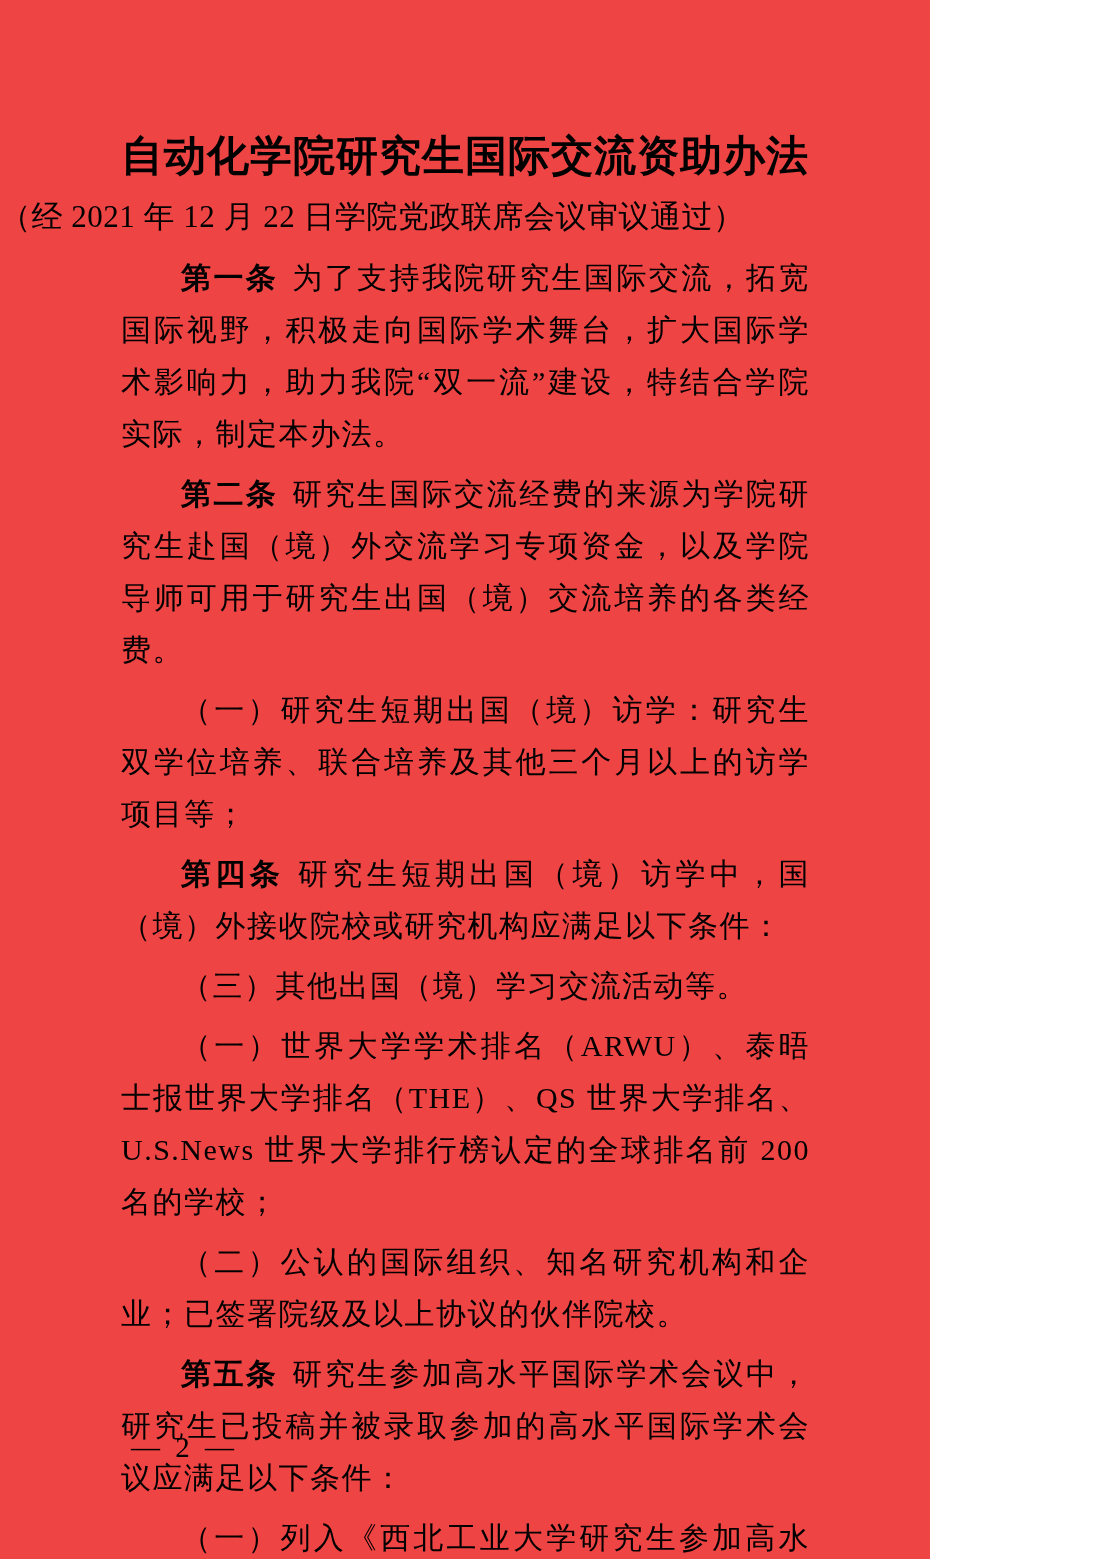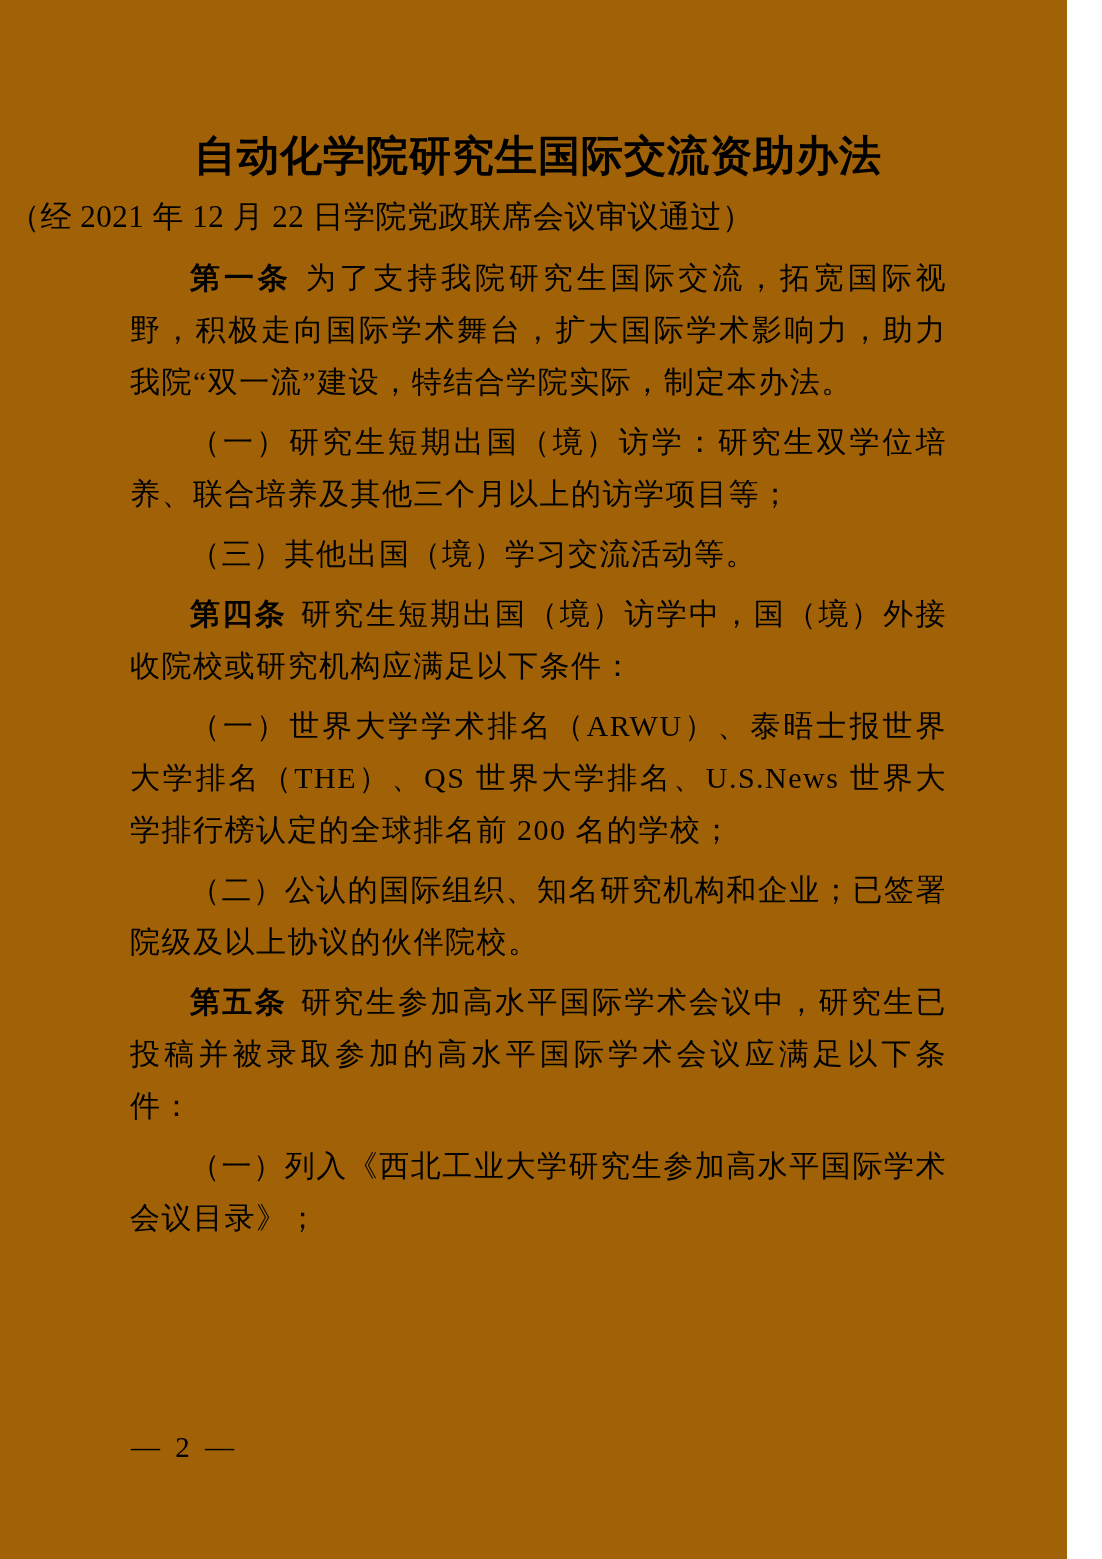--- a/index.html
+++ b/index.html
@@ -2,27 +2,26 @@
 <html lang="zh"><head>
 <meta charset="utf-8">
 <style>
   html, body {
     margin: 0;
     padding: 0;
     background: #ffffff;
   }
   .page {
     position: relative;
-    width: 1058px;
+    width: 930px;
     height: 1559px;
-    background: #a16207;
+    background: #ef4444;
     color: #111111;
     overflow: hidden;
     font-family: "Liberation Serif", "DejaVu Serif", serif;
-    padding-left: 9px;
   }
   .doc-title {
     margin: 0;
     padding-top: 131px;
     text-align: center;
     font-family: "Liberation Sans", "DejaVu Sans", sans-serif;
     font-weight: 700;
     font-size: 42px;
     line-height: 50px;
     letter-spacing: 1px;
@@ -74,28 +73,29 @@
 <div class="page">
 
   <h1 class="doc-title">自动化学院研究生国际交流资助办法</h1>
 
   <div class="doc-subtitle">（经 2021 年 12 月 22 日学院党政联席会议审议通过）</div>
 
   <div class="doc-body">
 
     <p class="para"><span class="article-label">第一条</span><span class="article-text">为了支持我院研究生国际交流，拓宽国际视野，积极走向国际学术舞台，扩大国际学术影响力，助力我院“双一流”建设，特结合学院实际，制定本办法。</span></p>
 
+    <p class="para"><span class="article-label">第二条</span><span class="article-text">研究生国际交流经费的来源为学院研究生赴国（境）外交流学习专项资金，以及学院导师可用于研究生出国（境）交流培养的各类经费。</span></p>
 
 
     <p class="para"><span class="article-text">（一）研究生短期出国（境）访学：研究生双学位培养、联合培养及其他三个月以上的访学项目等；</span></p>
 
 
+    <p class="para"><span class="article-label">第四条</span><span class="article-text">研究生短期出国（境）访学中，国（境）外接收院校或研究机构应满足以下条件：</span></p>
+
     <p class="para"><span class="article-text">（三）其他出国（境）学习交流活动等。</span></p>
-
-    <p class="para"><span class="article-label">第四条</span><span class="article-text">研究生短期出国（境）访学中，国（境）外接收院校或研究机构应满足以下条件：</span></p>
 
     <p class="para"><span class="article-text">（一）世界大学学术排名（ARWU）、泰晤士报世界大学排名（THE）、QS 世界大学排名、U.S.News 世界大学排行榜认定的全球排名前 200 名的学校；</span></p>
 
     <p class="para"><span class="article-text">（二）公认的国际组织、知名研究机构和企业；已签署院级及以上协议的伙伴院校。</span></p>
 
     <p class="para"><span class="article-label">第五条</span><span class="article-text">研究生参加高水平国际学术会议中，研究生已投稿并被录取参加的高水平国际学术会议应满足以下条件：</span></p>
 
     <p class="para"><span class="article-text">（一）列入《西北工业大学研究生参加高水平国际学术会议目录》；</span></p>
 
   </div>

